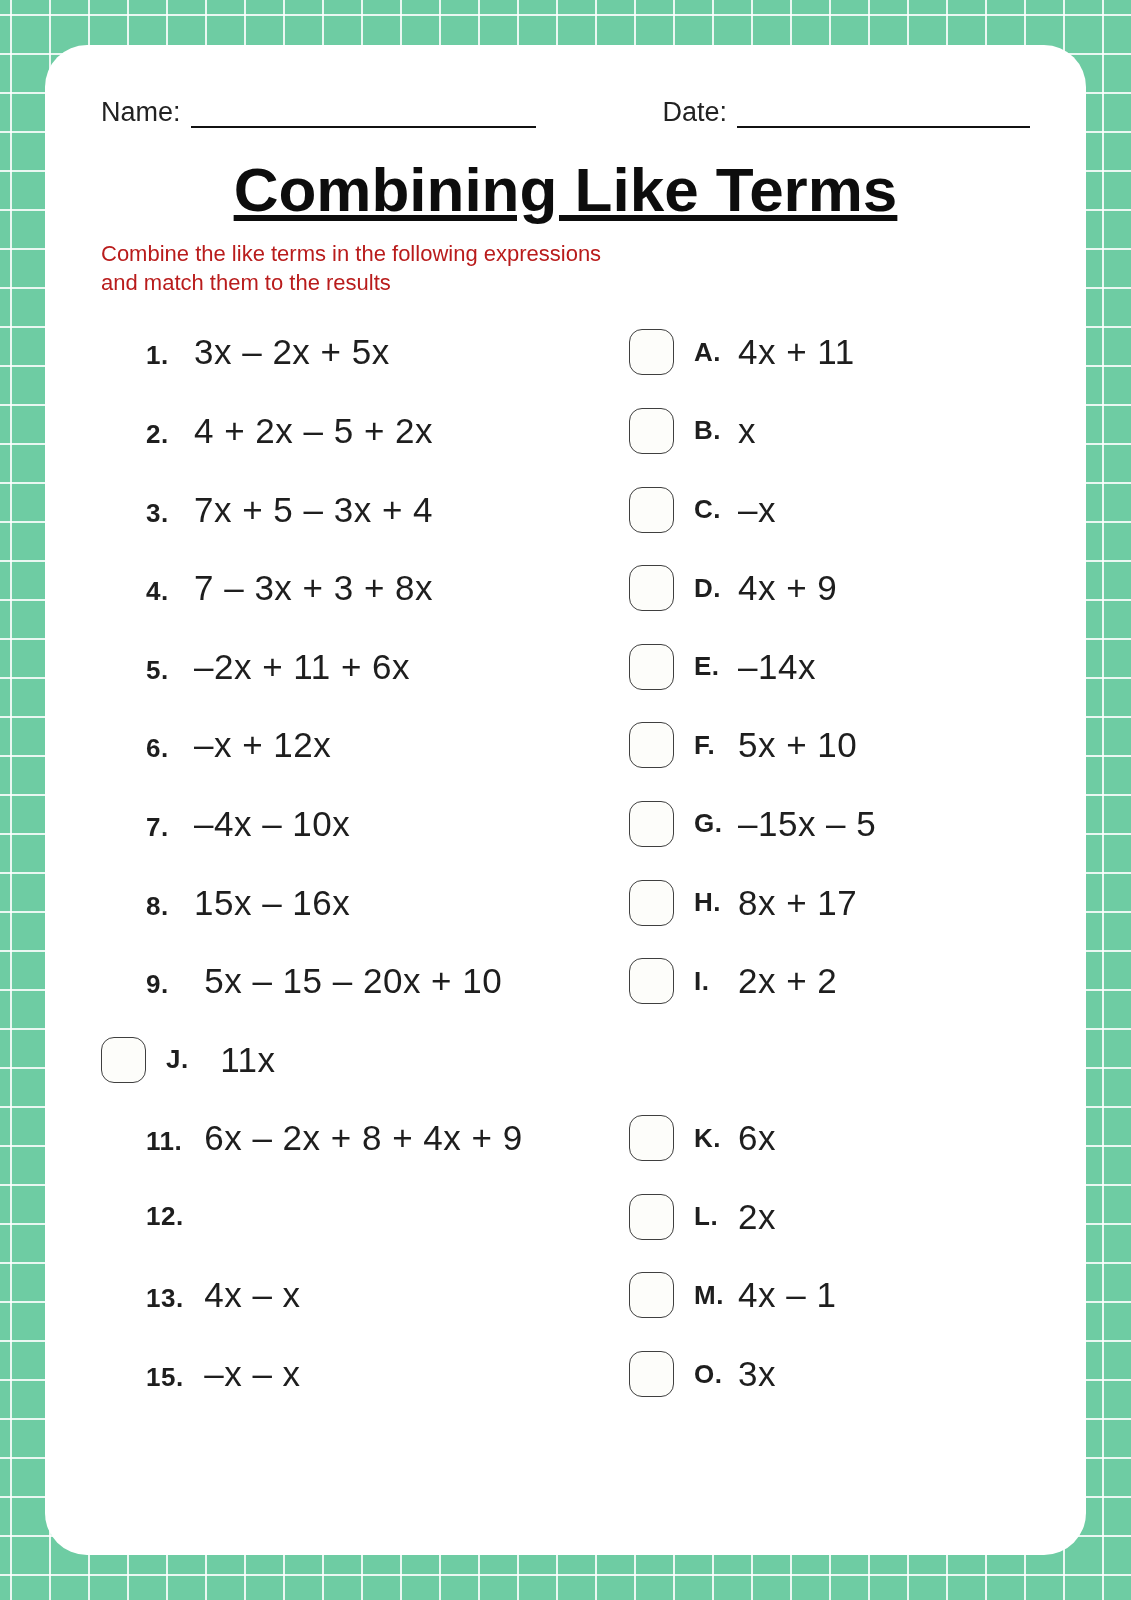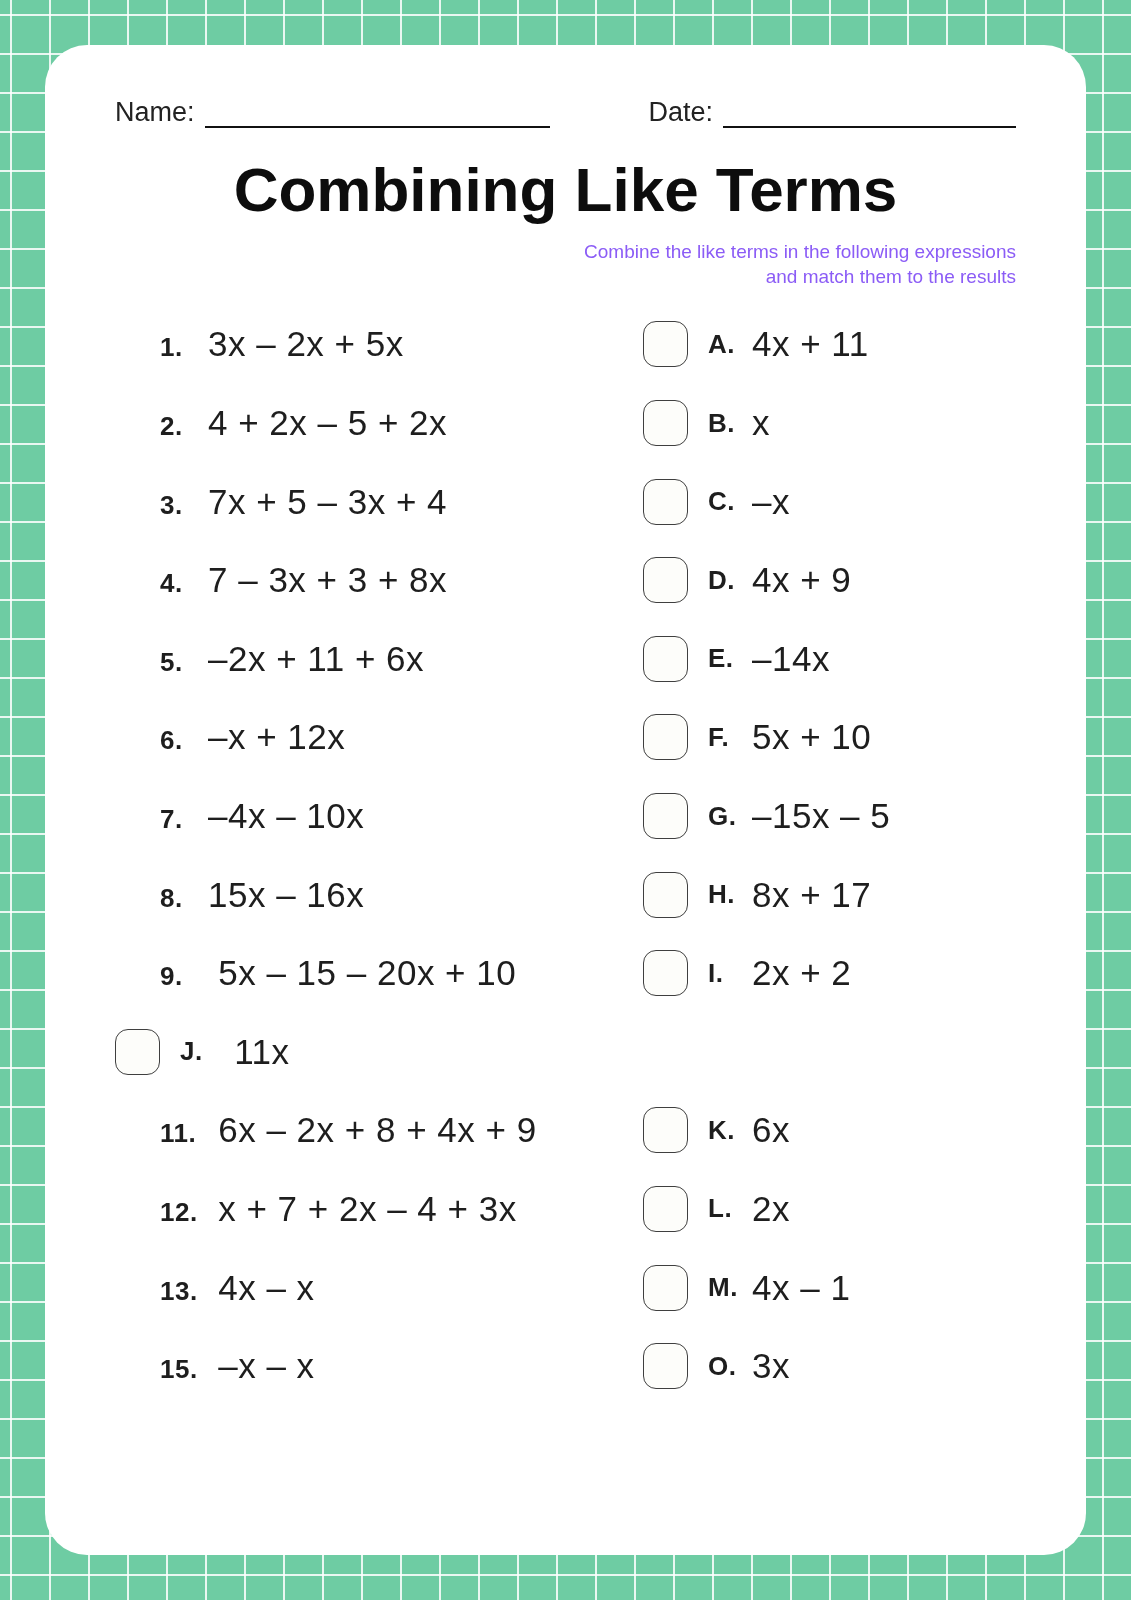--- a/index.html
+++ b/index.html
@@ -14,21 +14,21 @@
     background-size:39px 39px;
     background-position:10px 14px;
     color:#1e1e1e;
     overflow:hidden;
   }
   .card {
     position:absolute;
     left:45px; top:45px; right:45px; bottom:45px;
     background:#ffffff;
     border-radius:42px;
-    padding:0 70px;
+    padding:0 56px;
     box-sizing:border-box;
   }
   .header-row {
     margin-top:52px;
     display:flex;
     justify-content:space-between;
     align-items:flex-end;
   }
   .field { display:flex; align-items:flex-end; font-size:27px; color:#222; }
   .field .label { padding-right:10px; }
@@ -39,27 +39,28 @@
   }
   .field.name-field .line { width:345px; }
   .field.date-field .line { width:293px; }
   h1.title {
     margin:26px 0 0 0;
     text-align:center;
     font-size:62px;
     font-weight:700;
     letter-spacing:0px;
     color:#0d0d0d;
+    text-decoration:underline;
   }
   .subtitle {
     margin:14px 0 0 0;
-    text-align:right;
-    font-size:19px;
+    text-align:left;
+    font-size:22px;
     line-height:1.32;
-    color:#8b5cf6;
+    color:#b91c1c;
   }
   .rows { margin-top:16px; }
   .row {
     height:78.6px;
     display:flex;
     align-items:center;
   }
   .left {
     flex:0 0 528px;
     display:flex;
@@ -234,21 +235,20 @@
         </div>
         <div class="right">
           <span class="box"></span>
           <span class="letter">K.</span>
           <span class="expr">6x</span>
         </div>
       </div>
       <div class="row">
         <div class="left">
           <span class="num">12.</span>
-          <span class="expr"> x + 7 + 2x – 4 + 3x</span>
         </div>
         <div class="right">
           <span class="box"></span>
           <span class="letter">L.</span>
           <span class="expr">2x</span>
         </div>
       </div>
       <div class="row">
         <div class="left">
           <span class="num">13.</span>

